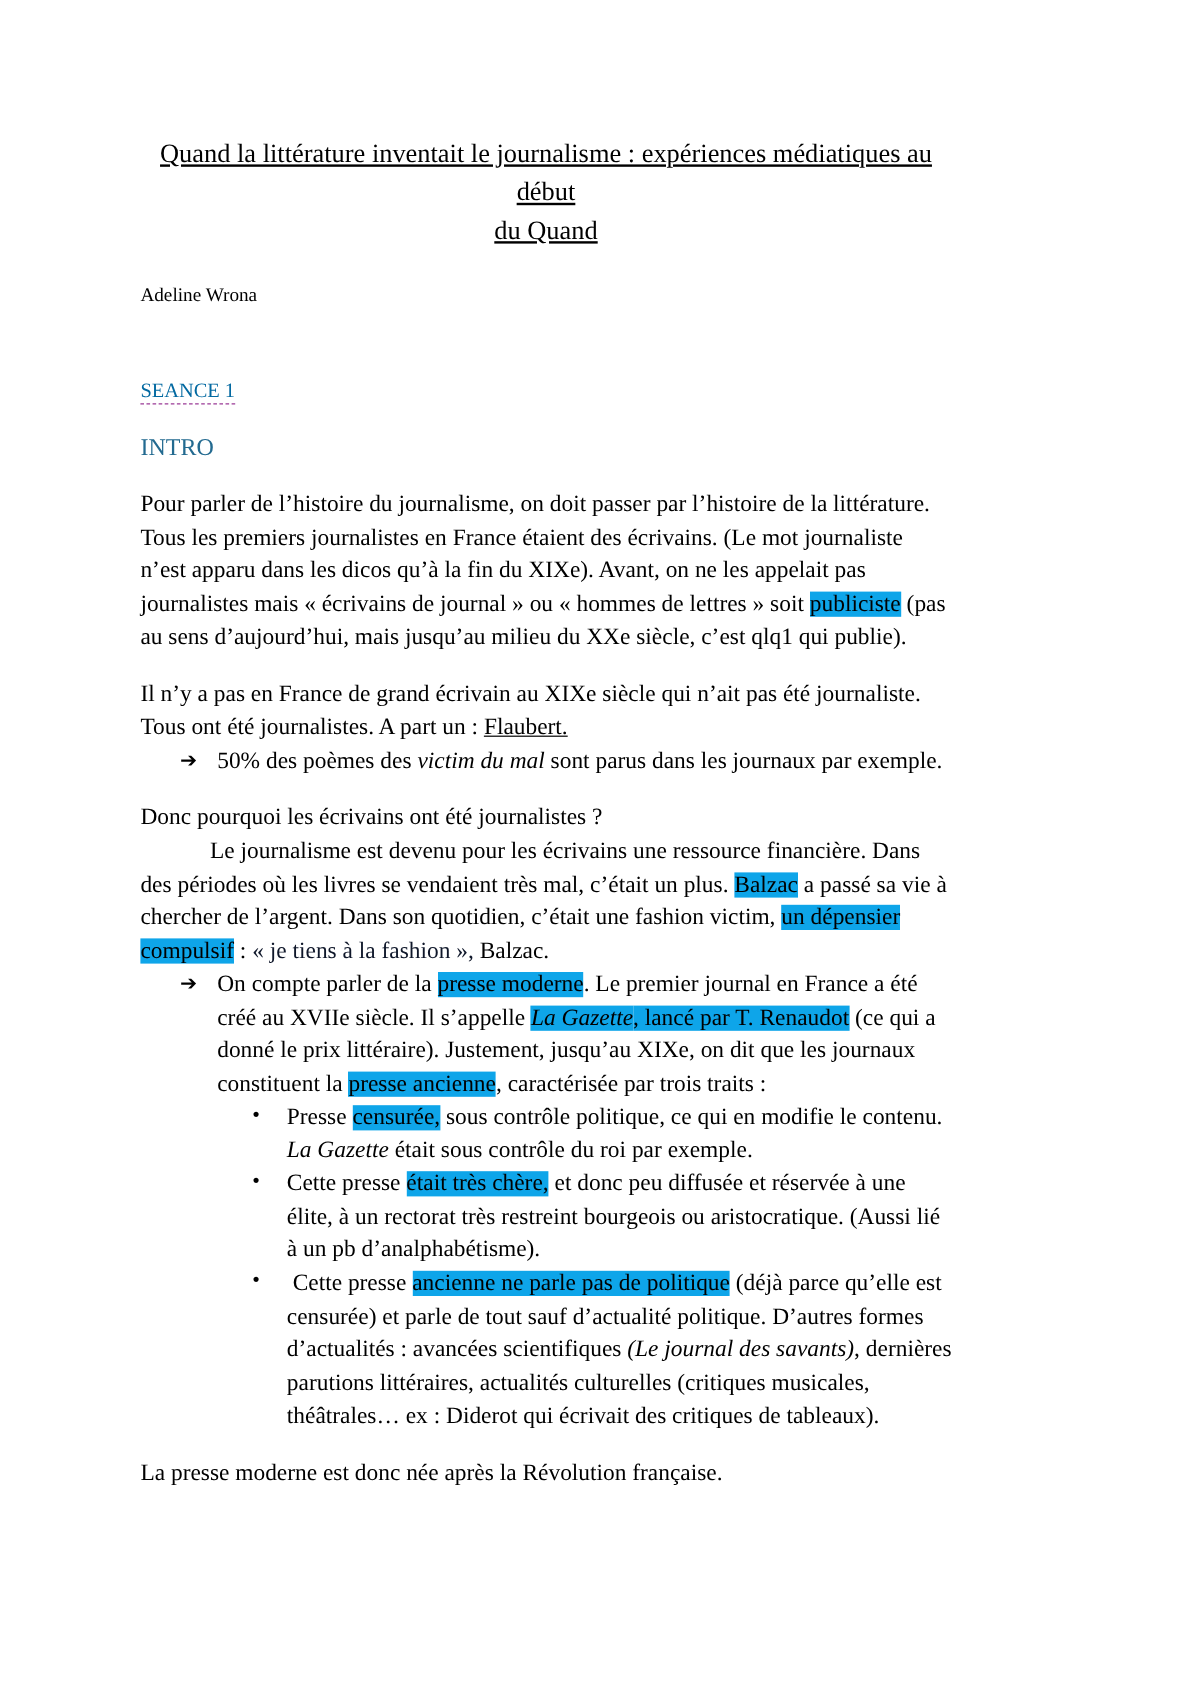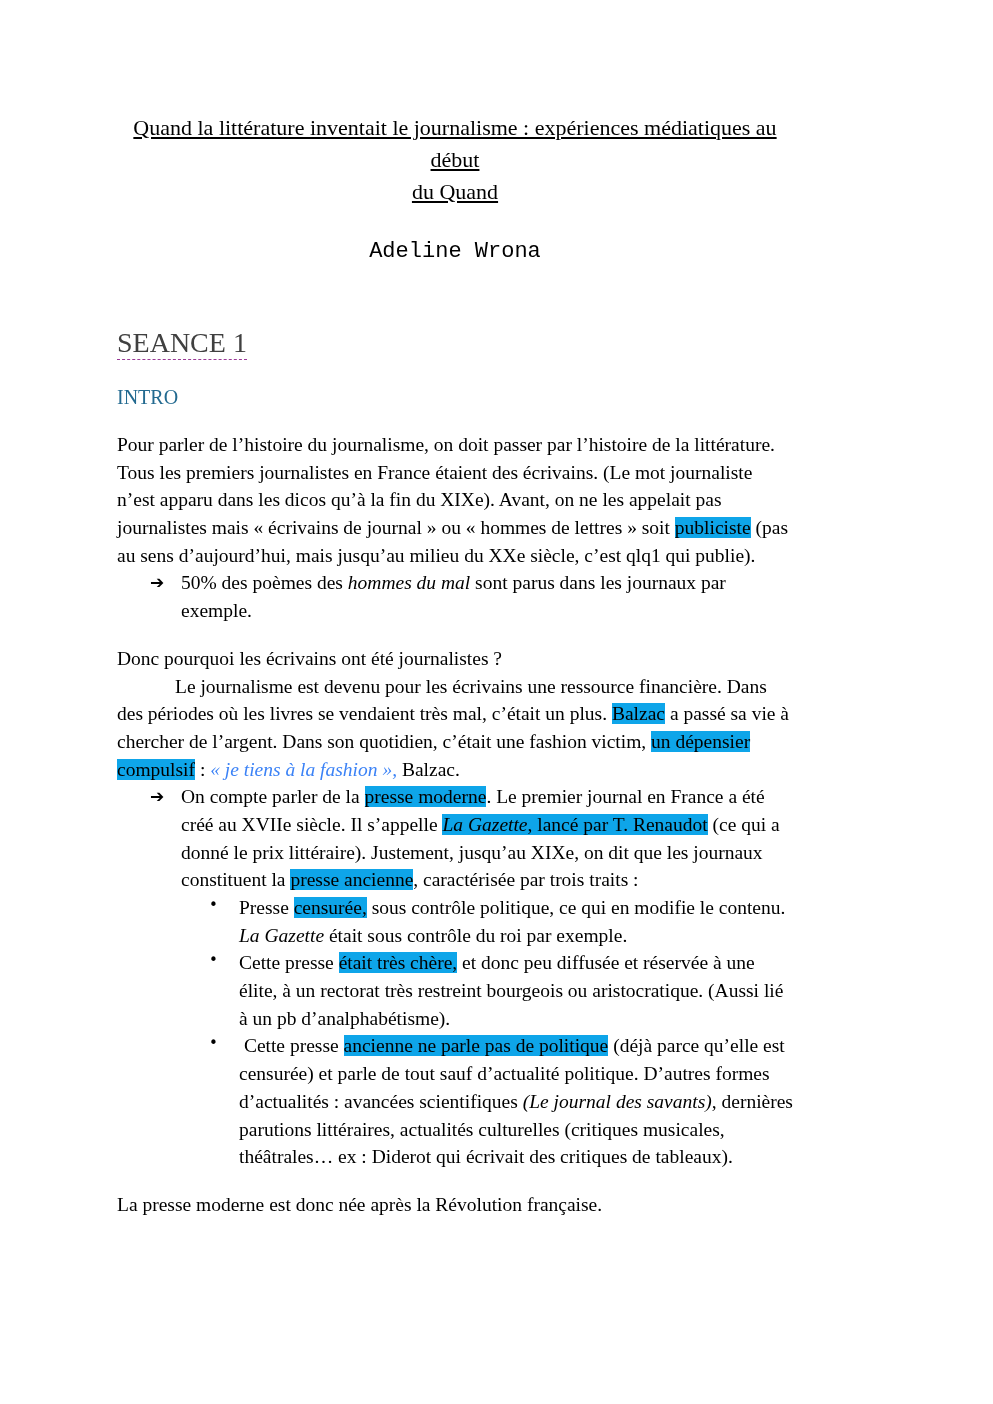--- a/index.html
+++ b/index.html
@@ -29,31 +29,29 @@
     text-align: center;
     font-size: 22px;
     line-height: 1.45;
     margin: 0 0 0 0;
   }
   .doc-title .u {
     text-decoration: underline;
     text-underline-offset: 2px;
   }
   .doc-author {
-    text-align: center;
-    font-size: 22px;
+    font-size: 16px;
     margin: 28px 0 0 0;
-    font-family: Liberation Mono, monospace;
   }
 
   
   .h-seance {
-    font-size: 28px;
+    font-size: 17px;
     margin: 56px 0 0 0;
-    color: #404040;
+    color: #0369a1;
     display: block;
   }
   .h-seance .seance-txt {
     border-bottom: 1.6px dashed #9a3A96;
     padding-bottom: 1px;
   }
   .h-intro {
     font-size: 20px;
     margin: 20px 0 0 0;
     color: #236a90;
@@ -70,21 +68,21 @@
   }
   .indent-tab {
     display: inline-block;
     width: 58px;
   }
 
   
   .hl { background-color: #0ea5e9; }
   .it { font-style: italic; }
   .un { text-decoration: underline; text-underline-offset: 1px; }
-  .orange { color: #3b82f6; font-style: italic; }
+  .orange { color: #0f172a; }
 
   
   ul.arrow-list {
     list-style: none;
     margin: 0;
     padding: 0;
   }
   ul.arrow-list > li {
     position: relative;
     padding-left: 64px;
@@ -132,23 +130,24 @@
   </div>
 
   <div class="doc-author">Adeline Wrona</div>
 
   <div class="h-seance"><span class="seance-txt">SEANCE 1</span></div>
 
   <div class="h-intro">INTRO</div>
 
   <p class="para"><span>Pour parler de l’histoire du journalisme, on doit passer par l’histoire de la littérature. Tous les premiers journalistes en France étaient des écrivains. (Le mot journaliste n’est apparu dans les dicos qu’à la fin du XIXe). Avant, on ne les appelait pas journalistes mais « écrivains de journal » ou « hommes de lettres » soit </span><span class="hl">publiciste</span><span> (pas au sens d’aujourd’hui, mais jusqu’au milieu du XXe siècle, c’est qlq1 qui publie).</span></p>
 
+  <p class="para"><span>Il n’y a pas en France de grand écrivain au XIXe siècle qui n’ait pas été journaliste. Tous ont été journalistes. A part un : </span><span class="un">Flaubert.</span></p>
 
   <ul class="arrow-list">
-    <li><span class="arrow-marker">➔</span><span>50% des poèmes des </span><span class="it">hommes du mal</span><span> sont parus dans les journaux par exemple.</span></li>
+    <li><span class="arrow-marker">➔</span><span>50% des poèmes des </span><span class="it">victim du mal</span><span> sont parus dans les journaux par exemple.</span></li>
   </ul>
 
   <p class="para"><span>Donc pourquoi les écrivains ont été journalistes ?</span></p>
 
   <p class="para tight"><span class="indent-tab"></span><span>Le journalisme est devenu pour les écrivains une ressource financière. Dans des périodes où les livres se vendaient très mal, c’était un plus. </span><span class="hl">Balzac</span><span> a passé sa vie à chercher de l’argent. Dans son quotidien, c’était une fashion victim, </span><span class="hl">un dépensier compulsif</span><span> : </span><span class="orange">« je tiens à la fashion »,</span><span> Balzac.</span></p>
 
 
   <ul class="arrow-list">
     <li><span class="arrow-marker">➔</span><span>On compte parler de la </span><span class="hl">presse moderne</span><span>. Le premier journal en France a été créé au XVIIe siècle. Il s’appelle </span><span class="hl it">La Gazette</span><span class="hl">, lancé par T. Renaudot</span><span> (ce qui a donné le prix littéraire). Justement, jusqu’au XIXe, on dit que les journaux constituent la </span><span class="hl">presse ancienne</span><span>, caractérisée par trois traits :</span></li>
   </ul>

